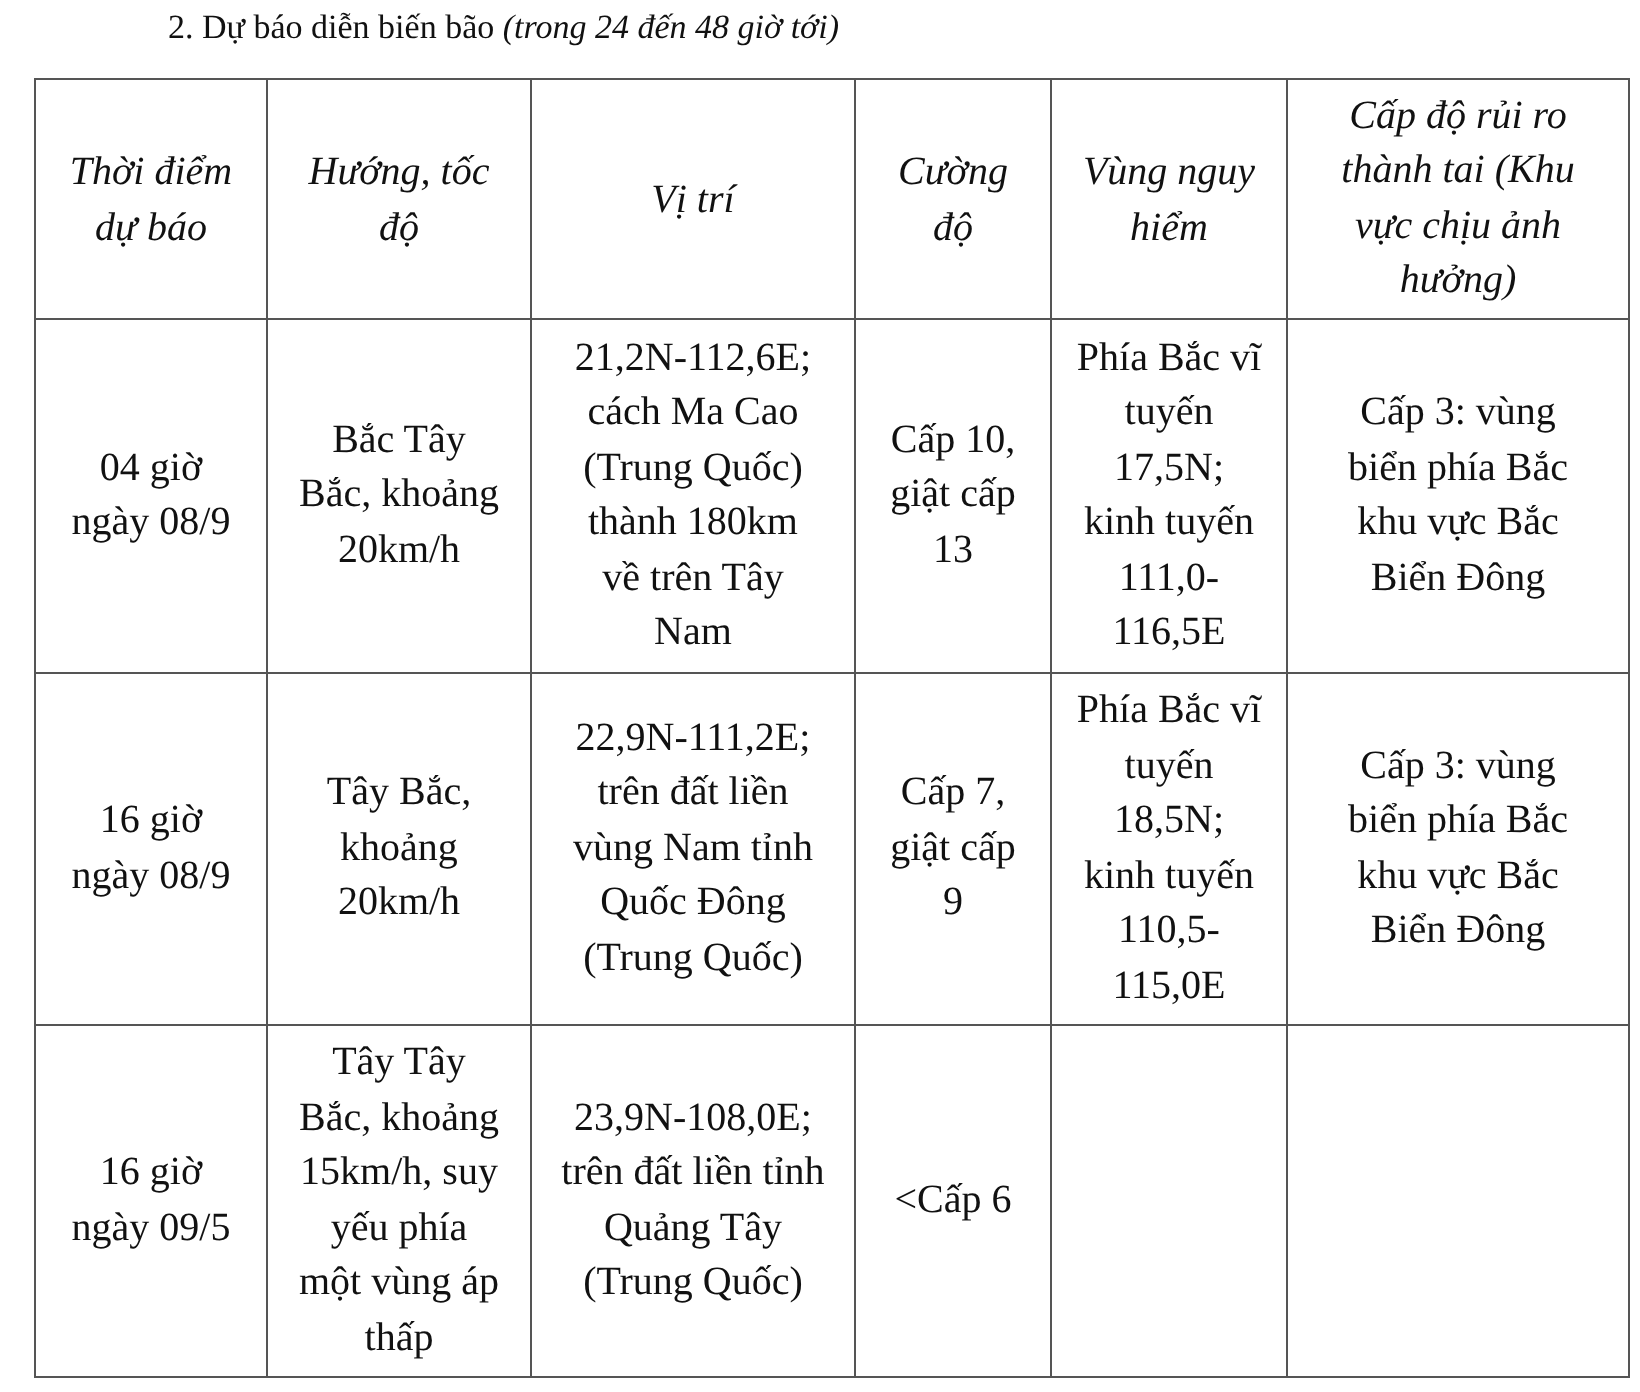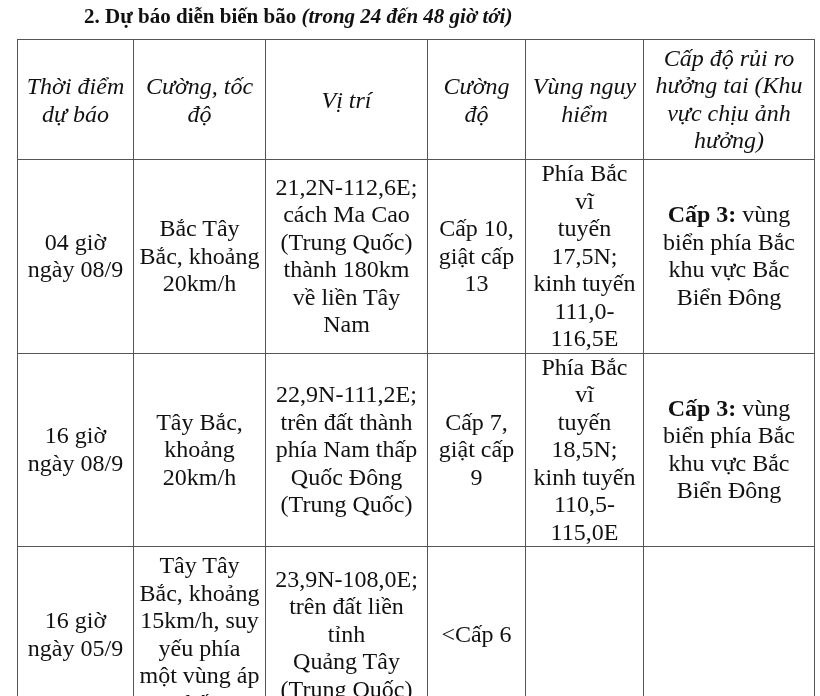--- a/index.html
+++ b/index.html
@@ -12,54 +12,54 @@
       height: 696px;
       position: relative;
       overflow: hidden;
       font-family: "Liberation Serif", "DejaVu Serif", serif;
       color: #111111;
     }
     .heading {
       position: absolute;
       left: 84px;
       top: 4px;
-      font-size: 21px;
-      font-weight: bold;
+      font-size: 17px;
+      font-weight: normal;
       white-space: nowrap;
       letter-spacing: 0px;
     }
     .heading .it {
       font-style: italic;
     }
     table.forecast {
       position: absolute;
       left: 17px;
       top: 39px;
       border-collapse: collapse;
       table-layout: fixed;
       width: 797px;
     }
     table.forecast td, table.forecast th {
       border: 1.5px solid #555555;
       text-align: center;
       vertical-align: middle;
-      font-size: 24px;
+      font-size: 20px;
       line-height: 27.5px;
       padding: 0 4px;
       font-weight: normal;
     }
     table.forecast th {
       font-style: italic;
     }
     tr.head-row { height: 120px; }
     tr.row-1 { height: 177px; }
     tr.row-2 { height: 176px; }
     tr.row-3 { height: 176px; }
     .cell-line { display: block; }
-    .bold { font-weight: bold; }
+    .bold { font-weight: normal; }
     col.c1 { width: 116px; }
     col.c2 { width: 132px; }
     col.c3 { width: 162px; }
     col.c4 { width: 98px; }
     col.c5 { width: 118px; }
     col.c6 { width: 171px; }
     th.head-cell { vertical-align: top; padding-top: 8px; }
     th.head-cell.mid { vertical-align: top; padding-top: 33px; }
     th.head-cell.mid2 { vertical-align: top; padding-top: 47px; }
   </style>
@@ -80,58 +80,58 @@
       <col class="c5">
       <col class="c6">
   </colgroup>
   <tbody>
       <tr class="head-row">
     <th class="head-cell mid">
       <span class="cell-line">Thời điểm</span>
       <span class="cell-line">dự báo</span>
     </th>
     <th class="head-cell mid">
-      <span class="cell-line">Cường, tốc</span>
+      <span class="cell-line">Hướng, tốc</span>
       <span class="cell-line">độ</span>
     </th>
     <th class="head-cell mid2">
       <span class="cell-line">Vị trí</span>
     </th>
     <th class="head-cell mid">
       <span class="cell-line">Cường</span>
       <span class="cell-line">độ</span>
     </th>
     <th class="head-cell mid">
       <span class="cell-line">Vùng nguy</span>
       <span class="cell-line">hiểm</span>
     </th>
     <th class="head-cell">
       <span class="cell-line">Cấp độ rủi ro</span>
-      <span class="cell-line">hưởng tai (Khu</span>
+      <span class="cell-line">thành tai (Khu</span>
       <span class="cell-line">vực chịu ảnh</span>
       <span class="cell-line">hưởng)</span>
     </th>
   </tr>
 
   <tr class="row-1">
     <td>
       <span class="cell-line">04 giờ</span>
       <span class="cell-line">ngày 08/9</span>
     </td>
     <td>
       <span class="cell-line">Bắc Tây</span>
       <span class="cell-line">Bắc, khoảng</span>
       <span class="cell-line">20km/h</span>
     </td>
     <td>
       <span class="cell-line">21,2N-112,6E;</span>
       <span class="cell-line">cách Ma Cao</span>
       <span class="cell-line">(Trung Quốc)</span>
       <span class="cell-line">thành 180km</span>
-      <span class="cell-line">về liền Tây</span>
+      <span class="cell-line">về trên Tây</span>
       <span class="cell-line">Nam</span>
     </td>
     <td>
       <span class="cell-line">Cấp 10,</span>
       <span class="cell-line">giật cấp</span>
       <span class="cell-line">13</span>
     </td>
     <td>
       <span class="cell-line">Phía Bắc vĩ</span>
       <span class="cell-line">tuyến</span>
@@ -153,22 +153,22 @@
       <span class="cell-line">16 giờ</span>
       <span class="cell-line">ngày 08/9</span>
     </td>
     <td>
       <span class="cell-line">Tây Bắc,</span>
       <span class="cell-line">khoảng</span>
       <span class="cell-line">20km/h</span>
     </td>
     <td>
       <span class="cell-line">22,9N-111,2E;</span>
-      <span class="cell-line">trên đất thành</span>
-      <span class="cell-line">phía Nam thấp</span>
+      <span class="cell-line">trên đất liền</span>
+      <span class="cell-line">vùng Nam tỉnh</span>
       <span class="cell-line">Quốc Đông</span>
       <span class="cell-line">(Trung Quốc)</span>
     </td>
     <td>
       <span class="cell-line">Cấp 7,</span>
       <span class="cell-line">giật cấp</span>
       <span class="cell-line">9</span>
     </td>
     <td>
       <span class="cell-line">Phía Bắc vĩ</span>
@@ -182,21 +182,21 @@
       <span class="cell-line"><span class="bold">Cấp 3:</span><span> vùng</span></span>
       <span class="cell-line">biển phía Bắc</span>
       <span class="cell-line">khu vực Bắc</span>
       <span class="cell-line">Biển Đông</span>
     </td>
   </tr>
 
   <tr class="row-3">
     <td>
       <span class="cell-line">16 giờ</span>
-      <span class="cell-line">ngày 05/9</span>
+      <span class="cell-line">ngày 09/5</span>
     </td>
     <td>
       <span class="cell-line">Tây Tây</span>
       <span class="cell-line">Bắc, khoảng</span>
       <span class="cell-line">15km/h, suy</span>
       <span class="cell-line">yếu phía</span>
       <span class="cell-line">một vùng áp</span>
       <span class="cell-line">thấp</span>
     </td>
     <td>

